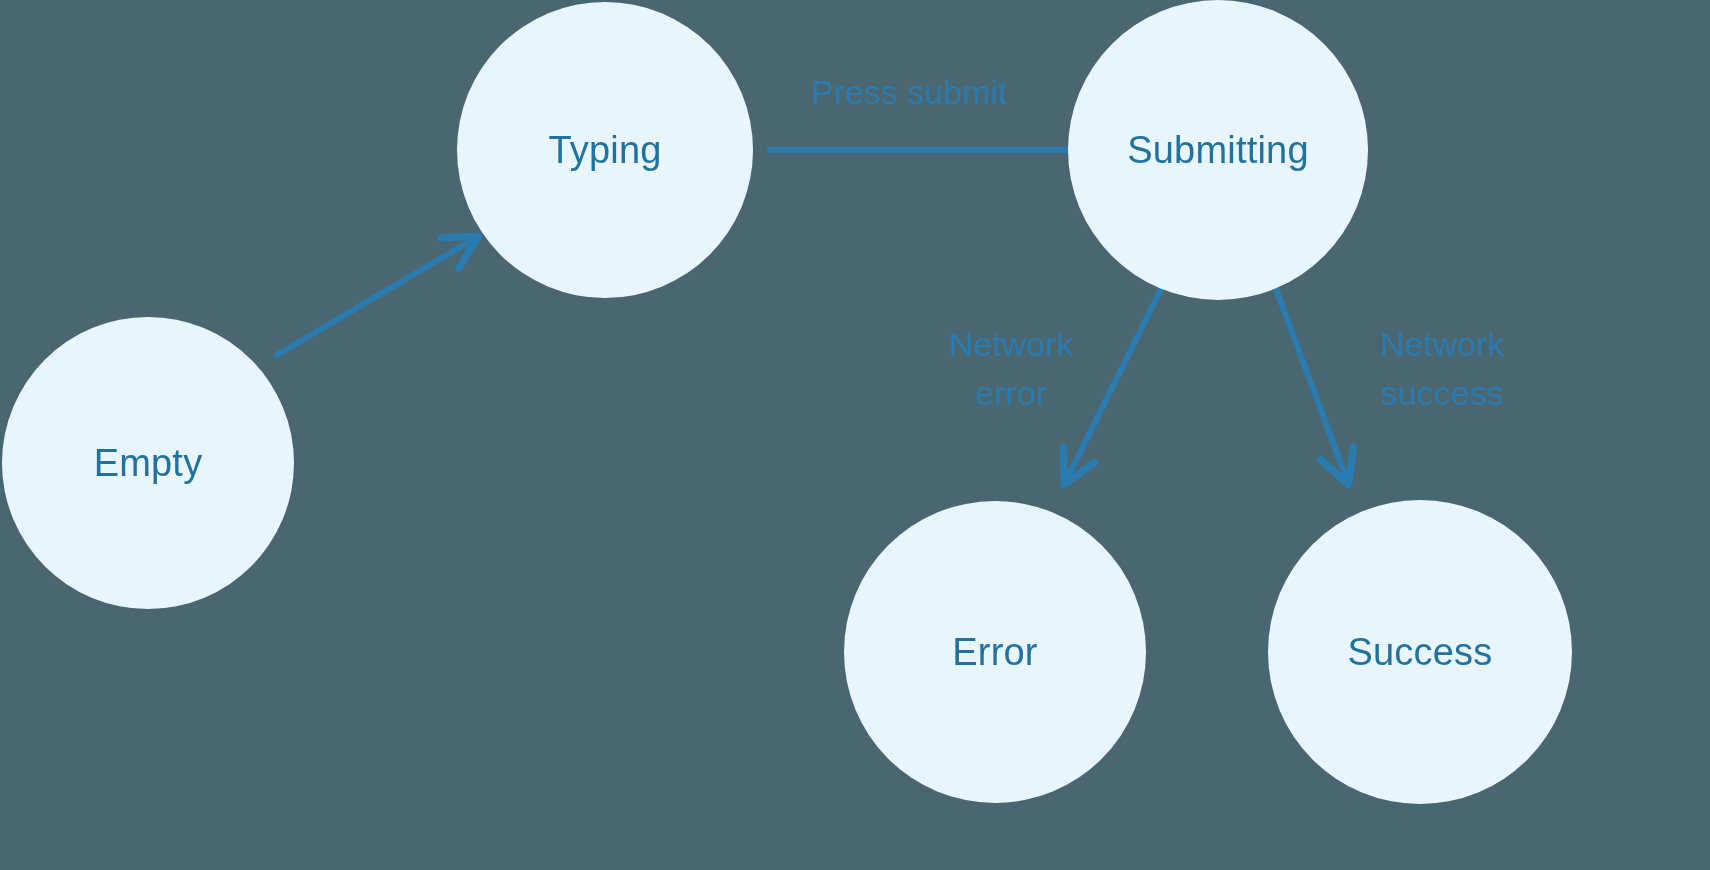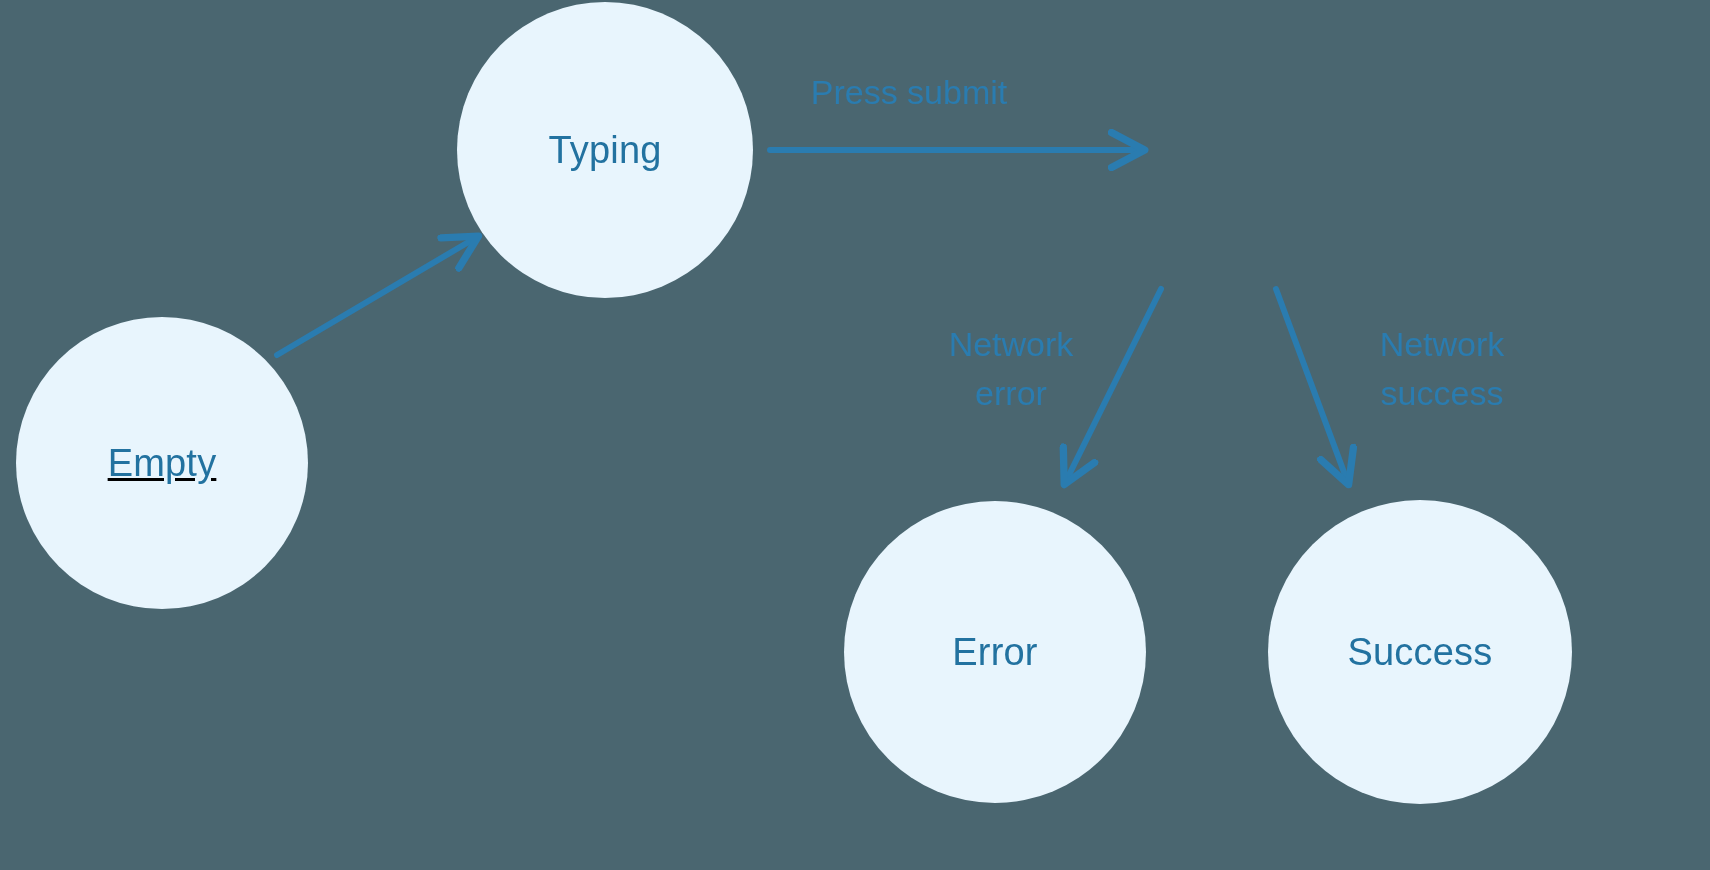--- a/index.html
+++ b/index.html
@@ -67,28 +67,31 @@
 
     <line x1="277" y1="355" x2="477" y2="237" stroke="#2a7cb0" stroke-width="6" stroke-linecap="round" marker-end="url(#arrowhead)"></line>
 
     <line x1="770" y1="150" x2="1143" y2="150" stroke="#2a7cb0" stroke-width="6" stroke-linecap="round" marker-end="url(#arrowhead)"></line>
 
     <line x1="1161" y1="289" x2="1065" y2="483" stroke="#2a7cb0" stroke-width="6" stroke-linecap="round" marker-end="url(#arrowhead)"></line>
 
     <line x1="1276" y1="289" x2="1348" y2="483" stroke="#2a7cb0" stroke-width="6" stroke-linecap="round" marker-end="url(#arrowhead)"></line>
   </svg>
 
-  <div class="node" style="left:16px; top:317px; width:292px; height:292px;text-decoration:underline;">
+  <div class="node" style="left:2px; top:317px; width:292px; height:292px;">
     <span class="node-label">Empty</span>
   </div>
 
   <div class="node" style="left:457px; top:2px; width:296px; height:296px;">
     <span class="node-label">Typing</span>
   </div>
 
+  <div class="node" style="left:1068px; top:0px; width:300px; height:300px;">
+    <span class="node-label">Submitting</span>
+  </div>
 
   <div class="node" style="left:844px; top:501px; width:302px; height:302px;">
     <span class="node-label">Error</span>
   </div>
 
   <div class="node" style="left:1268px; top:500px; width:304px; height:304px;">
     <span class="node-label">Success</span>
   </div>
 
 

